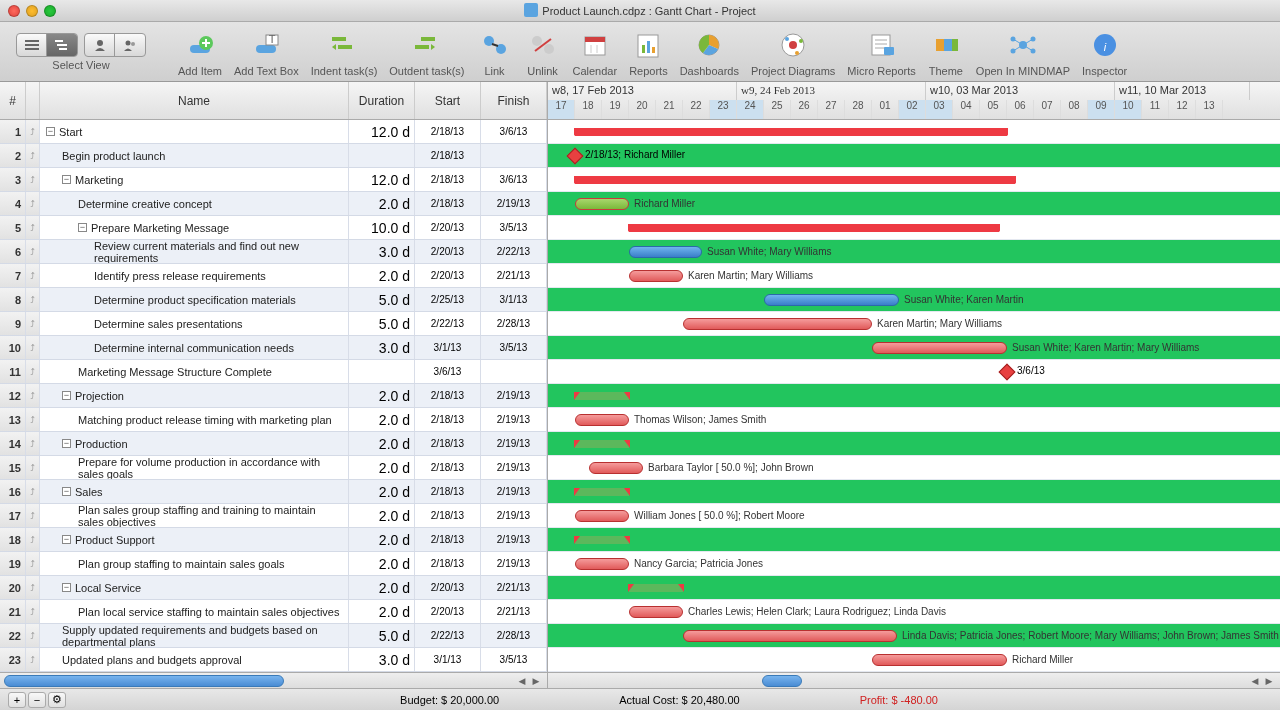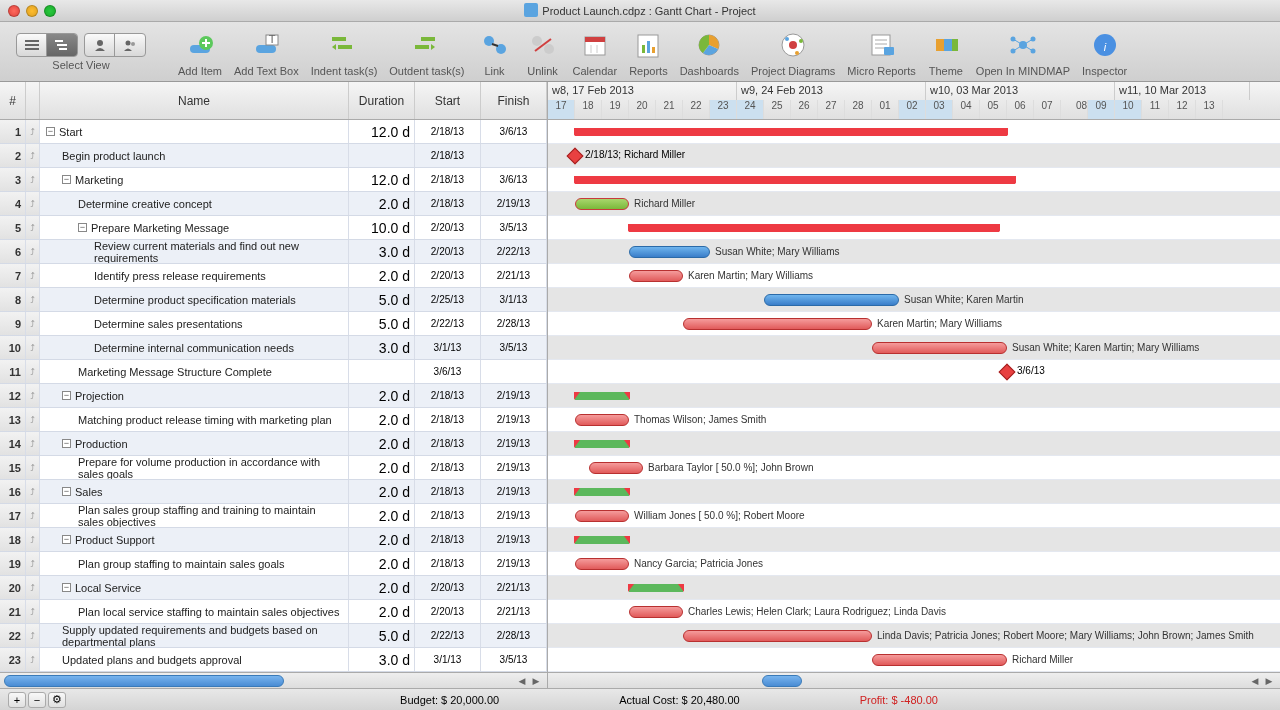--- a/index.html
+++ b/index.html
@@ -45,21 +45,21 @@
 .gantt-pane{flex:1;display:flex;flex-direction:column;position:relative;overflow:hidden;}
 .gantt-header{height:38px;display:flex;flex-direction:column;background:linear-gradient(#f5f5f5,#e0e0e0);border-bottom:1px solid #aaa;}
 .gantt-weeks{height:18px;display:flex;}
 .gantt-days{height:20px;display:flex;}
 .wk{border-right:1px solid #ccc;padding:2px 4px;font-size:11px;color:#333;}
 .dy{border-right:1px solid #ddd;text-align:center;font-size:10px;color:#555;flex-shrink:0;}
 .dy.wkend{background:#cce0f0;}
 .gantt-body{flex:1;position:relative;}
 .gantt-row{height:24px;position:relative;border-bottom:1px solid #e4e8f0;}
 .gantt-row.odd{background:#fff;}
-.gantt-row.even{background:#e5e5e5;}
+.gantt-row.even{background:#22c55e;}
 .wkend-col{position:absolute;top:0;height:100%;background:rgba(130,170,210,.18);pointer-events:none;}
 .bar{position:absolute;height:12px;top:6px;border-radius:6px;}
 .bar.summary{height:8px;top:8px;border-radius:0;background:#ee3a43;}
 .bar.summary::before,.bar.summary::after{content:"";position:absolute;top:0;width:0;height:0;border-top:8px solid #ee3a43;}
 .bar.summary::before{left:-1px;border-right:6px solid transparent;}
 .bar.summary::after{right:-1px;border-left:6px solid transparent;}
 .bar.task{background:linear-gradient(#a8d66c,#7ab83a);border:1px solid #c73b3b;}
 .bar.blue{background:linear-gradient(#6fb5ee,#3a7ec9);border:1px solid #2b6aa8;}
 .bar.red{background:linear-gradient(#f59b9b,#e15a5a);border:1px solid #b83030;}
 .bar-label{position:absolute;left:100%;top:-1px;margin-left:6px;font-size:10px;color:#333;white-space:nowrap;}
@@ -532,21 +532,21 @@
         <div style="flex:1"></div>
         <div class="arrow-btn">◀</div>
         <div class="arrow-btn">▶</div>
       </div>
     </div>
 
     <div class="gantt-pane">
       <div class="gantt-header">
         <div class="gantt-weeks" id="gantt-weeks">
             <div class="wk" style="width: 189px;">w8, 17 Feb 2013</div>
-            <div class="wk" style="width: 189px;">w9, 24 Feb 2013</div>
+            <div class="wk" style="width: 189px; font-family: Liberation Serif, serif;">w9, 24 Feb 2013</div>
             <div class="wk" style="width: 189px;">w10, 03 Mar 2013</div>
             <div class="wk" style="width: 135px;">w11, 10 Mar 2013</div>
           </div>
         <div class="gantt-days" id="gantt-days">
             <div class="dy wkend" style="width: 27px;">17</div>
             <div class="dy" style="width: 27px;">18</div>
             <div class="dy" style="width: 27px;">19</div>
             <div class="dy" style="width: 27px;">20</div>
             <div class="dy" style="width: 27px;">21</div>
             <div class="dy" style="width: 27px;">22</div>
@@ -556,21 +556,21 @@
             <div class="dy" style="width: 27px;">26</div>
             <div class="dy" style="width: 27px;">27</div>
             <div class="dy" style="width: 27px;">28</div>
             <div class="dy" style="width: 27px;">01</div>
             <div class="dy wkend" style="width: 27px;">02</div>
             <div class="dy wkend" style="width: 27px;">03</div>
             <div class="dy" style="width: 27px;">04</div>
             <div class="dy" style="width: 27px;">05</div>
             <div class="dy" style="width: 27px;">06</div>
             <div class="dy" style="width: 27px;">07</div>
-            <div class="dy" style="width: 27px; text-align: right;">08</div>
+            <div class="dy" style="width: 27px;">08</div>
             <div class="dy wkend" style="width: 27px;">09</div>
             <div class="dy wkend" style="width: 27px;">10</div>
             <div class="dy" style="width: 27px;">11</div>
             <div class="dy" style="width: 27px;">12</div>
             <div class="dy" style="width: 27px;">13</div>
           </div>
       </div>
       <div class="gantt-body" id="gantt-body">
           <div class="wkend-col" style="left: 0px; width: 27px;"></div>
           <div class="wkend-col" style="left: 162px; width: 27px;"></div>
@@ -591,21 +591,21 @@
           </div>
           <div class="gantt-row even">
             <div class="bar task" style="left: 27px; width: 54px;">
               <div class="bar-label">Richard Miller</div>
             </div>
           </div>
           <div class="gantt-row odd">
             <div class="bar summary" style="left: 81px; width: 369.9px;"></div>
           </div>
           <div class="gantt-row even">
-            <div class="bar blue" style="left: 81px; width: 81px; border-radius: 6px;">
+            <div class="bar blue" style="left: 81px; width: 73px; border-radius: 6px;">
               <div class="bar-label">Susan White; Mary Williams</div>
             </div>
           </div>
           <div class="gantt-row odd">
             <div class="bar red" style="left: 81px; width: 54px;">
               <div class="bar-label">Karen Martin; Mary Williams</div>
             </div>
           </div>
           <div class="gantt-row even">
             <div class="bar blue" style="left: 216px; width: 135px;">
@@ -660,21 +660,21 @@
           </div>
           <div class="gantt-row even">
             <div class="bar summary" style="background: rgb(92, 184, 92); left: 81px; width: 54px; --c: #5cb85c;"></div>
           </div>
           <div class="gantt-row odd">
             <div class="bar red" style="left: 81px; width: 54px;">
               <div class="bar-label">Charles Lewis; Helen Clark; Laura Rodriguez; Linda Davis</div>
             </div>
           </div>
           <div class="gantt-row even">
-            <div class="bar red" style="left: 135px; width: 189px;">
+            <div class="bar red" style="left: 135px; width: 214px;">
               <div class="bar-label">Linda Davis; Patricia Jones; Robert Moore; Mary Williams; John Brown; James Smith</div>
             </div>
           </div>
           <div class="gantt-row odd">
             <div class="bar red" style="left: 324px; width: 135px;">
               <div class="bar-label">Richard Miller</div>
             </div>
           </div>
         </div>
       <div class="hscroll">

